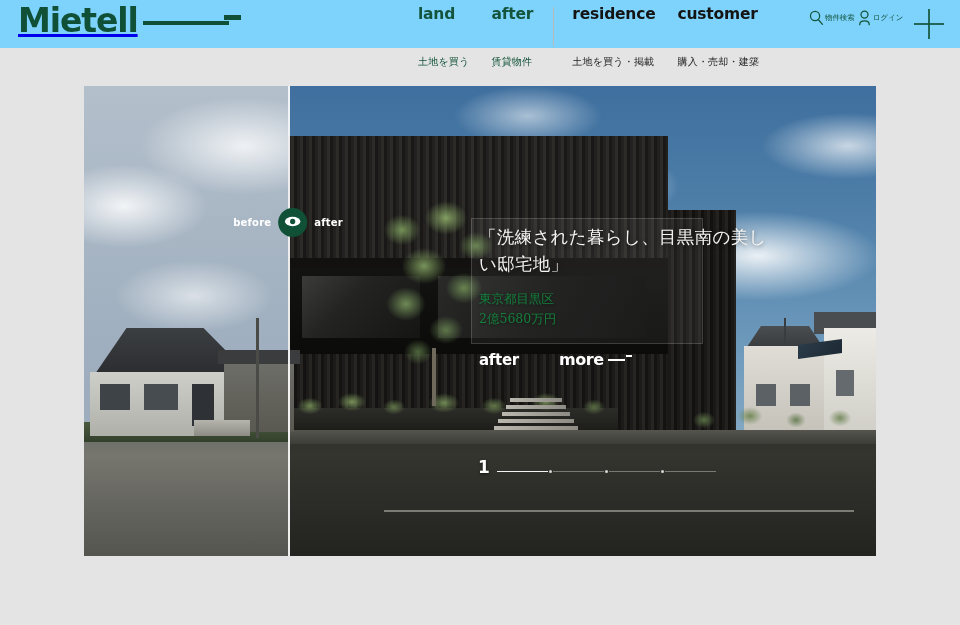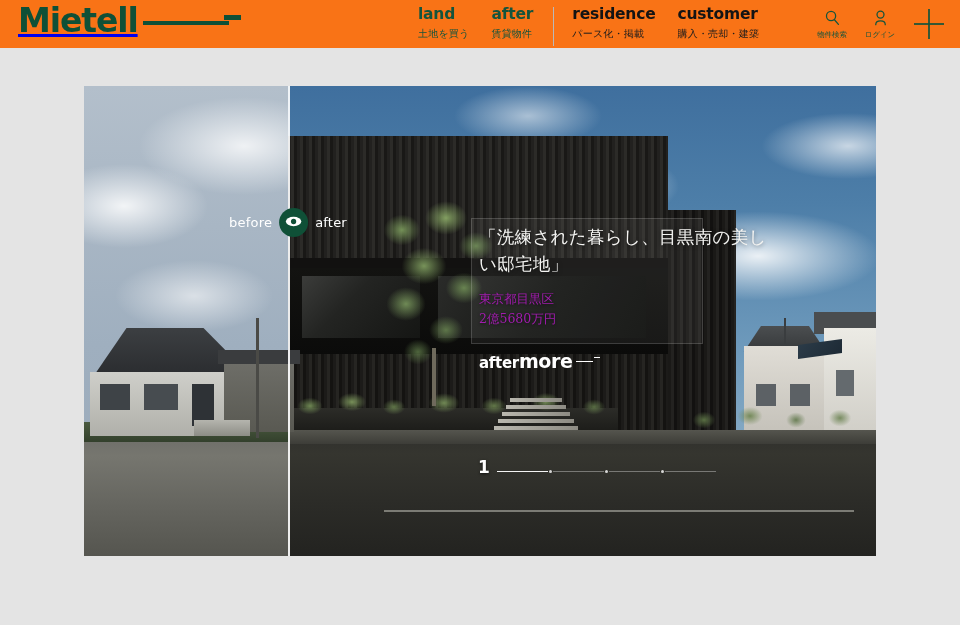--- a/index.html
+++ b/index.html
@@ -8,21 +8,21 @@
     width:960px; height:625px;
     background:#e4e4e4;
     font-family:"Liberation Sans", sans-serif;
     overflow:hidden;
   }
   #root { position:relative; width:960px; height:625px; background:#e4e4e4; }
 
   
   .header {
     position:absolute; top:0; left:0; width:960px; height:48px;
-    background:#f97316;
+    background:#7dd3fc;
     display:flex; align-items:flex-start;
   }
   .logo-wrap {
     position:absolute; left:18px; top:4px;
     display:flex; align-items:center;
   }
   .logo-text {
     font-family:"DejaVu Sans", sans-serif;
     font-weight:bold;
     font-size:33px;
@@ -36,21 +36,21 @@
   }
   .logo-arrow .tip {
     position:absolute; right:0; top:0px; width:17px; height:5px; background:#0f5037;
   }
 
   
   .nav { position:absolute; left:418px; top:5px; display:flex; align-items:flex-start; }
   .nav-group { display:flex; align-items:flex-start; }
   .nav-item {
     display:flex; flex-direction:column; align-items:flex-start;
-    margin-right:22px; cursor:pointer; text-decoration:none;
+    margin-right:22px; cursor:pointer; text-decoration:none;gap:28px;
   }
   .nav-item .en {
     font-family:"DejaVu Sans", sans-serif;
     font-weight:bold; font-size:15.5px; line-height:1.25;
     letter-spacing:-0.2px;
   }
   .nav-item .jp {
     font-family:"DejaVu Sans", sans-serif;
     font-size:10px; line-height:1.6; margin-top:2px;
     letter-spacing:0.2px;
@@ -61,21 +61,21 @@
   .nav-dark .jp { color:#1c1c1c; }
 
   .nav-divider {
     width:1px; height:39px; background:#b9b9b9;
     margin:2px 18px 0 -2px; flex:none;
   }
 
   
   .utils { position:absolute; right:8px; top:6px; display:flex; align-items:flex-start; }
   .util {
-    display:flex; flex-direction:column; align-items:center;
+    display:flex; flex-direction:row; align-items:center;
     width:48px; cursor:pointer; text-decoration:none;
   }
   .util .ico { height:22px; display:flex; align-items:center; justify-content:center; }
   .util .lbl {
     font-family:"DejaVu Sans", sans-serif;
     font-size:7.4px; color:#14543c; margin-top:2px; white-space:nowrap;
   }
   .menu-plus {
     width:46px; height:40px; display:flex; align-items:center; justify-content:center;
     cursor:pointer; margin-left:2px;
@@ -298,21 +298,21 @@
     z-index:6;
   }
 
   
   .ba-ctrl {
     position:absolute; left:204px; top:122px; transform:translateX(-50%);
     display:flex; align-items:center; gap:7px; z-index:8;
   }
   .ba-lbl {
     font-family:"DejaVu Sans", sans-serif;
-    font-weight:normal; font-size:13px; color:#ffffff;
+    font-weight:bold; font-size:10px; color:#ffffff;
     letter-spacing:.2px; white-space:nowrap; cursor:pointer;
   }
   .ba-knob {
     width:29px; height:29px; border-radius:50%;
     background:#0f5037; display:flex; align-items:center; justify-content:center;
     cursor:grab; flex:none;
   }
 
   
   .hero-copy { position:absolute; left:395px; top:138px; width:330px; z-index:9; }
@@ -326,35 +326,35 @@
     position:relative;
     font-family:"DejaVu Sans", sans-serif;
     font-size:17.5px; line-height:1.52; color:#f4f4f2;
     letter-spacing:.3px; font-weight:400;
     text-shadow:0 1px 4px rgba(0,0,0,.5);
     width:302px;
   }
   .hero-meta {
     position:relative; margin-top:12px;
     font-family:"DejaVu Serif", serif;
-    font-size:12.5px; line-height:1.62; color:#a21caf;
+    font-size:12.5px; line-height:1.62; color:#15803d;
     text-shadow:0 1px 3px rgba(0,0,0,.55);
   }
   .readmore {
     position:relative; margin-top:20px;
     display:inline-flex; align-items:baseline; cursor:pointer;
     color:#ffffff; text-decoration:none;
   }
   .readmore .rm-a {
     font-family:"DejaVu Sans", sans-serif; font-weight:bold;
     font-size:15px; letter-spacing:-.3px;
   }
   .readmore .rm-b {
     font-family:"DejaVu Sans", sans-serif; font-weight:bold;
-    font-size:19px; letter-spacing:-.4px;
+    font-size:16px; letter-spacing:-.4px;padding-left:40px;
   }
   .rm-arrow { position:relative; width:24px; height:10px; margin-left:4px; align-self:center; }
   .rm-arrow .b { position:absolute; left:0; top:5px; width:17px; height:1.6px; background:#fff; }
   .rm-arrow .t { position:absolute; right:0; top:1px; width:6px; height:1.6px; background:#fff; }
 
   
   .pager {
     position:absolute; left:394px; bottom:80px; z-index:9;
     display:flex; align-items:flex-end; gap:7px;
   }
@@ -414,21 +414,21 @@
           <span class="en">after</span>
           <span class="jp">賃貸物件</span>
         </a>
       </div>
 
       <span class="nav-divider"></span>
 
       <div class="nav-group">
         <a class="nav-item nav-dark" href="#">
           <span class="en">residence</span>
-          <span class="jp">パース化・掲載</span>
+          <span class="jp">土地を買う・掲載</span>
         </a>
         <a class="nav-item nav-dark" href="#">
           <span class="en">customer</span>
           <span class="jp">購入・売却・建築</span>
         </a>
       </div>
     </nav>
 
     <div class="utils">
       <a class="util" href="#">

